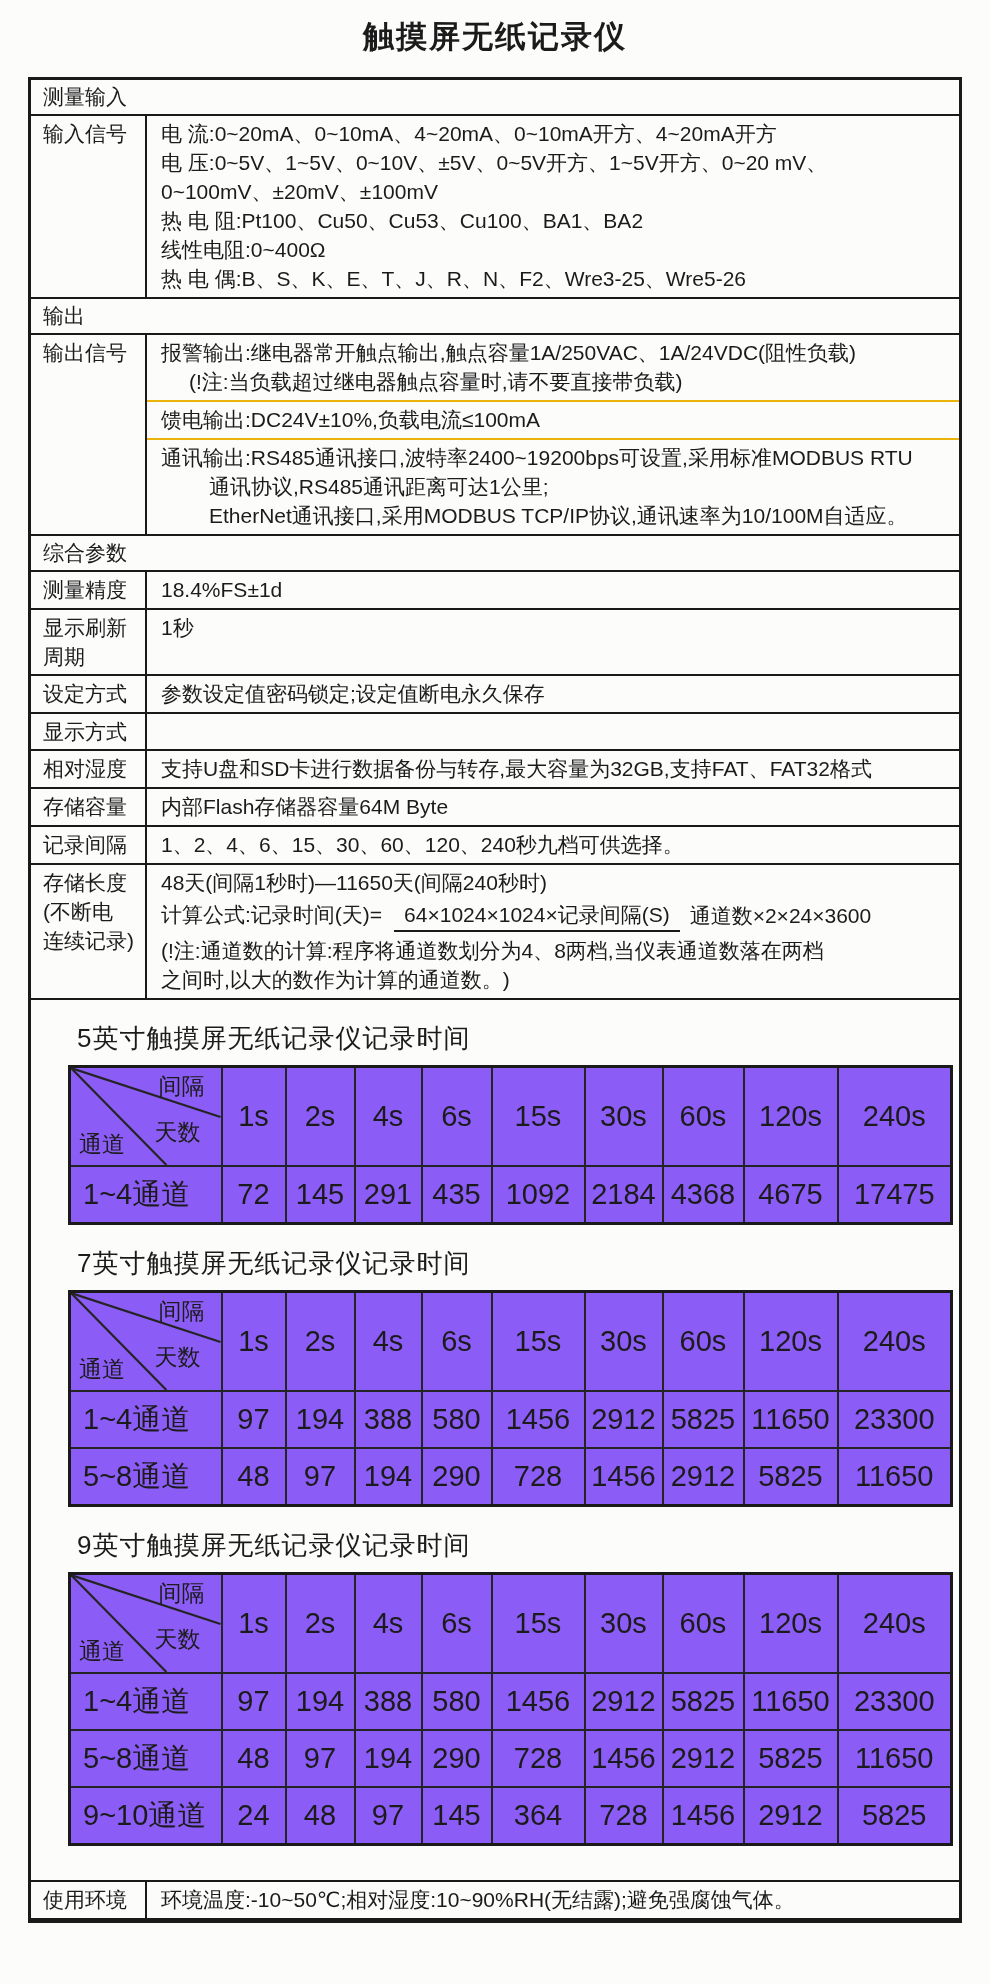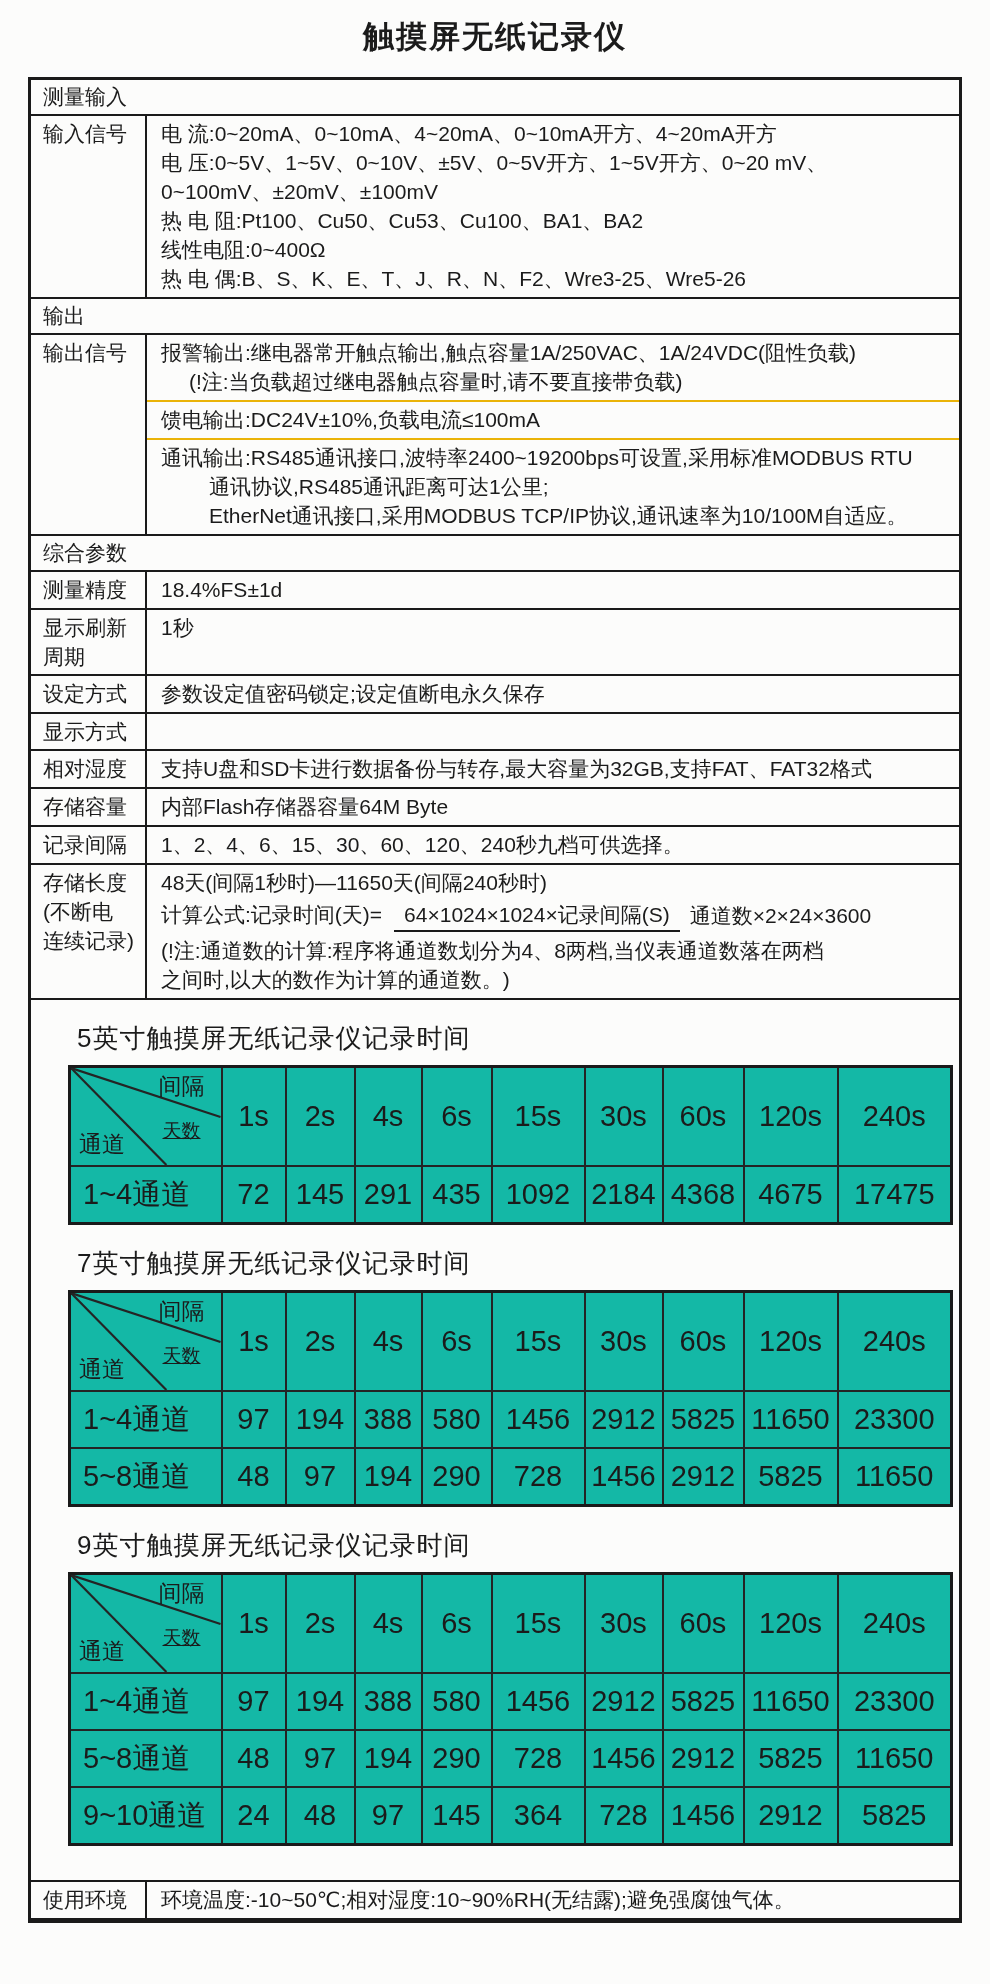--- a/index.html
+++ b/index.html
@@ -17,29 +17,29 @@
   .subrow.first{border-top:none;}
   .ind28{padding-left:28px;}
   .ind48{padding-left:48px;}
   .formula-line{display:flex;align-items:flex-start;margin:3px 0 4px 0;}
   .frac{display:inline-flex;flex-direction:row;text-align:center;margin-left:12px;}
   .frac .num{padding:0 10px 1px 10px;border-bottom:2px solid #1a1a1a;}
   .frac .den{padding:1px 10px 0 10px;}
   
   .tables-cell{display:block;padding:12px 0 10px 37px;}
   .rt-title{font-size:26px;margin:12px 0 12px 9px;letter-spacing:1px;}
-  table.record{border-collapse:collapse;table-layout:fixed;width:882px;border:3px solid #1a1a1a;margin:0 0 24px 0;background:#14b8a6;}
+  table.record{border-collapse:collapse;table-layout:fixed;width:882px;border:3px solid #1a1a1a;margin:0 0 24px 0;background:#8b5cf6;}
   table.record th,table.record td{border:2px solid #242424;text-align:center;font-weight:normal;font-size:29px;padding:0;height:55px;overflow:hidden;}
   table.record thead th{height:97px;}
   table.record td.rowlabel{text-align:left;padding-left:12px;}
   th.corner{position:relative;}
   .diag{position:absolute;left:0;top:0;width:100%;height:100%;}
   .diag line{stroke:#242424;stroke-width:2.2;}
   .c-int{position:absolute;top:7px;right:16px;font-size:23px;line-height:1;}
-  .c-days{position:absolute;top:53px;right:20px;font-size:19px;line-height:1;text-decoration:underline;}
+  .c-days{position:absolute;top:53px;right:20px;font-size:23px;line-height:1;}
   .c-ch{position:absolute;bottom:9px;left:8px;font-size:23px;line-height:1;}
 </style>
 </head>
 <body>
 
 <div class="page">
 
   <div class="doc-title">触摸屏无纸记录仪</div>
 
   <div class="spec">

